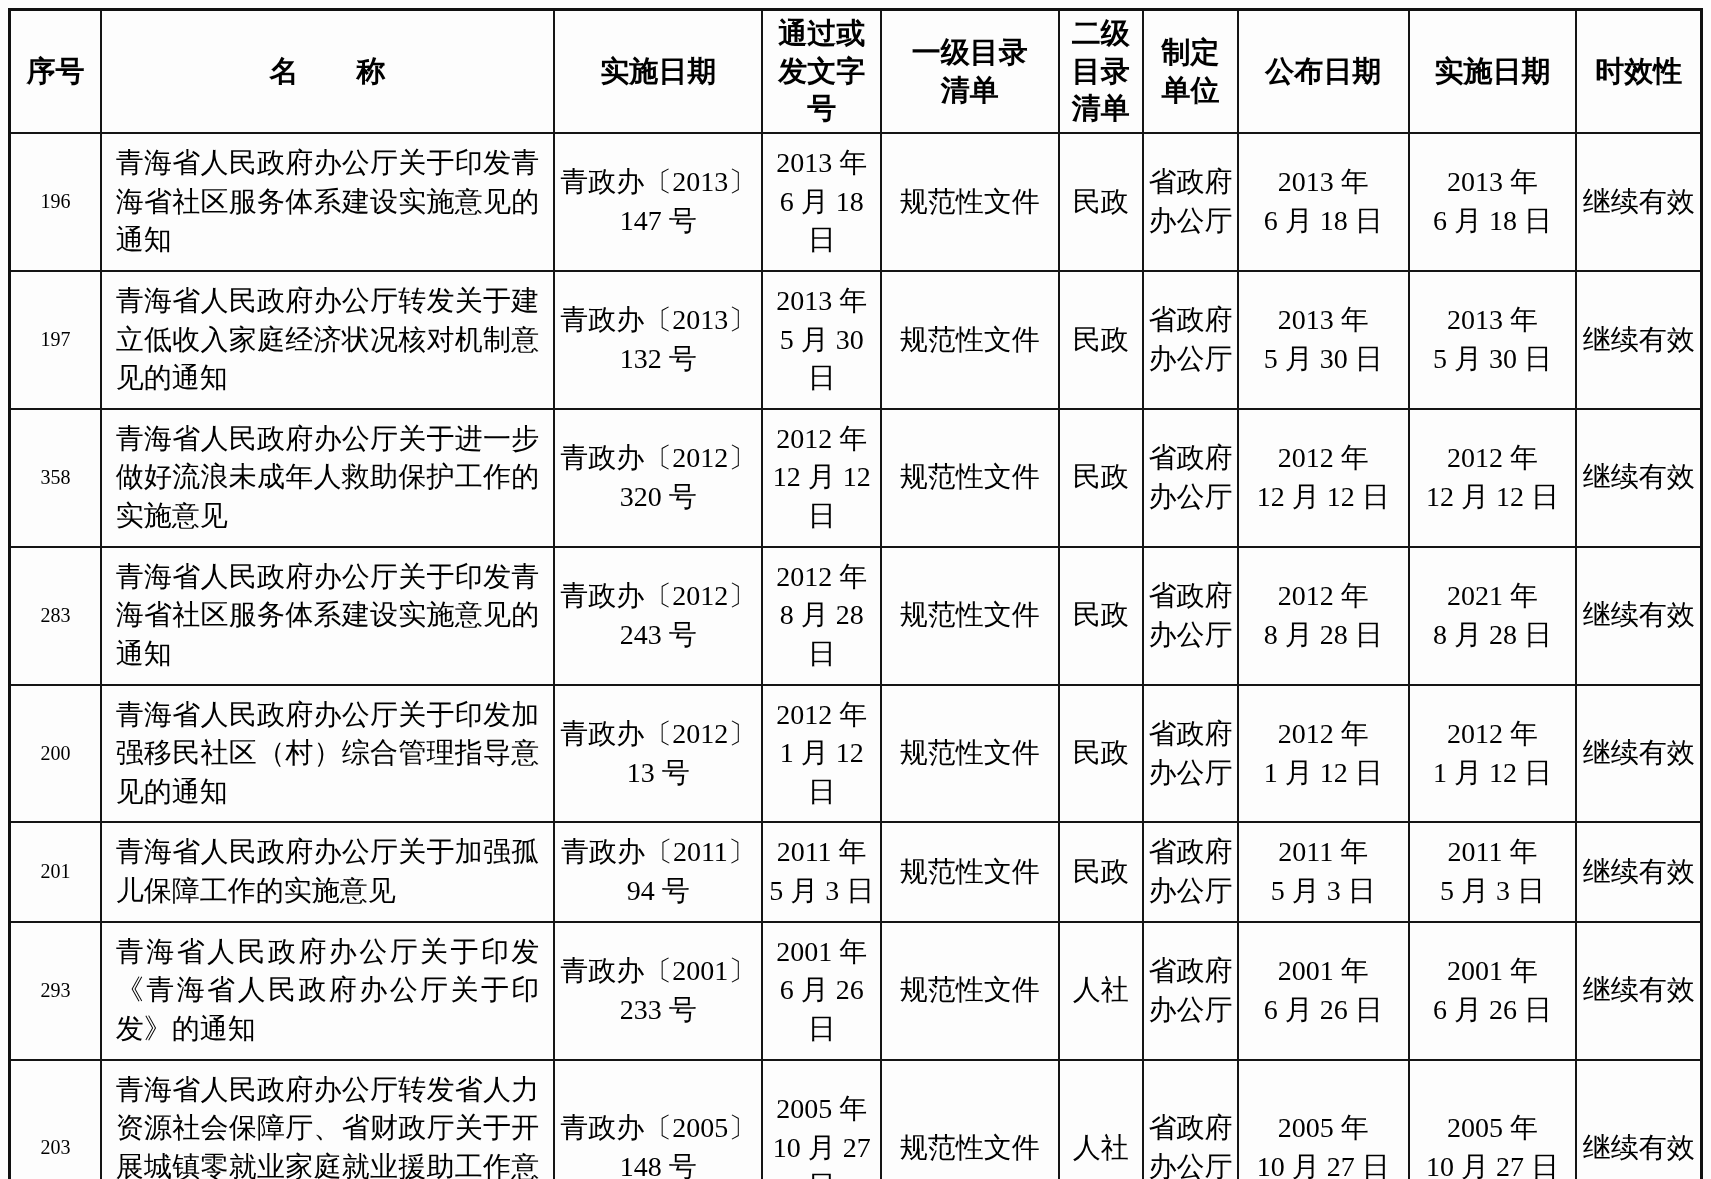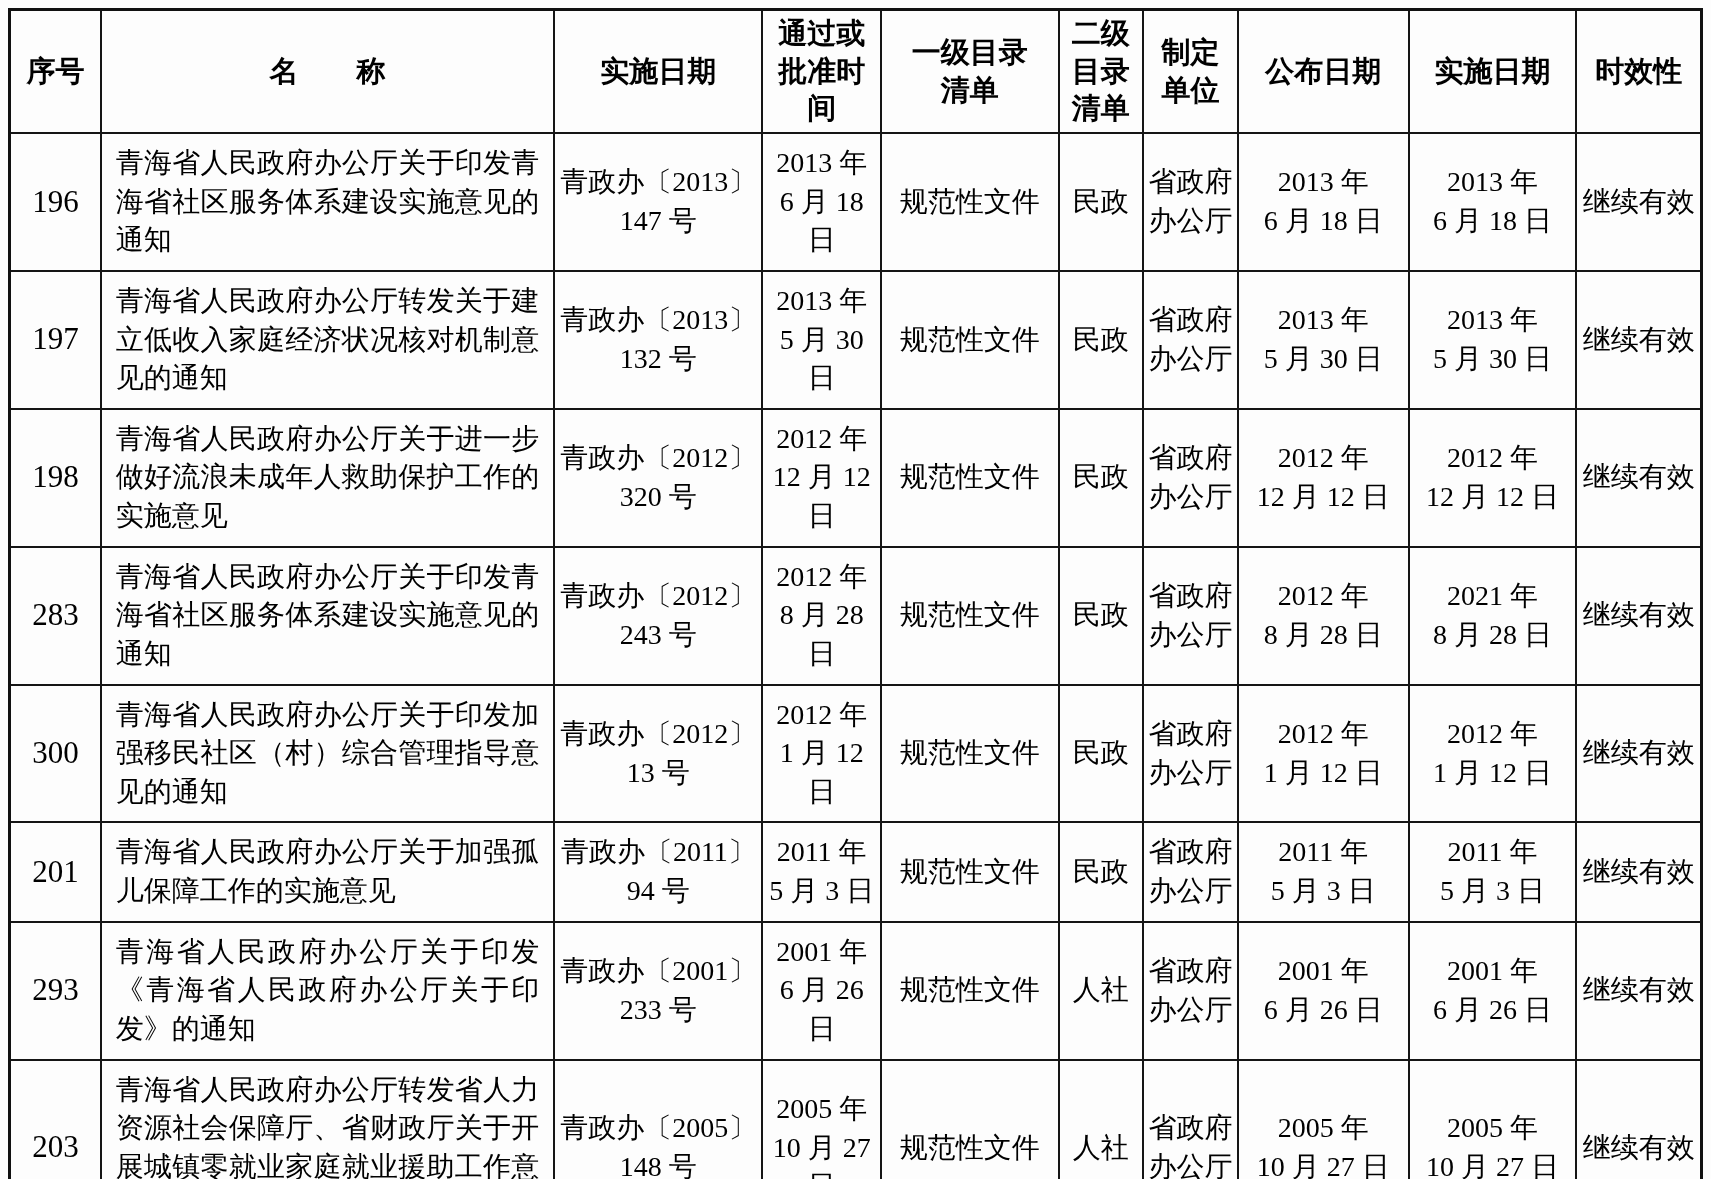--- a/index.html
+++ b/index.html
@@ -42,21 +42,21 @@
   .reg-table td {
     font-size: 28px;
     line-height: 1.38;
   }
   .reg-table td.cell-name {
     text-align: justify;
     text-align-last: left;
     padding: 10px 14px;
   }
   .reg-table td.cell-no {
-    font-size: 31px;
+    font-size: 20px;
     margin-top: 42px;
   }
   
   col.col-no            { width: 5.4%;  }
   col.col-name          { width: 26.8%; }
   col.col-doc_no        { width: 12.3%; }
   col.col-approval_time { width: 7.0%;  }
   col.col-level1        { width: 10.5%; }
   col.col-level2        { width: 5.0%;  }
   col.col-unit          { width: 5.6%;  }
@@ -90,21 +90,21 @@
         <col class="col-publish_date">
         <col class="col-impl_date">
         <col class="col-validity">
       </colgroup>
     <thead>
       <tr class="header-row">
           <th>序号</th>
           <th>名　　称</th>
           <th>实施日期</th>
           <th>通过或
-批准时间</th>
+发文字号</th>
           <th>一级目录
 清单</th>
           <th>二级
 目录
 清单</th>
           <th>制定
 单位</th>
           <th>公布日期</th>
           <th>实施日期</th>
           <th>时效性</th>
@@ -139,21 +139,21 @@
           <td class="cell-level2">民政</td>
           <td class="cell-unit">省政府
 办公厅</td>
           <td class="cell-publish_date">2013 年
 5 月 30 日</td>
           <td class="cell-impl_date">2013 年
 5 月 30 日</td>
           <td class="cell-validity">继续有效</td>
         </tr>
         <tr class="row-2">
-          <td class="cell-no">198</td>
+          <td class="cell-no">358</td>
           <td class="cell-name">青海省人民政府办公厅关于进一步做好流浪未成年人救助保护工作的实施意见</td>
           <td class="cell-doc_no">青政办〔2012〕
 320 号</td>
           <td class="cell-approval_time">2012 年
 12 月 12 日</td>
           <td class="cell-level1">规范性文件</td>
           <td class="cell-level2">民政</td>
           <td class="cell-unit">省政府
 办公厅</td>
           <td class="cell-publish_date">2012 年
@@ -173,21 +173,21 @@
           <td class="cell-level2">民政</td>
           <td class="cell-unit">省政府
 办公厅</td>
           <td class="cell-publish_date">2012 年
 8 月 28 日</td>
           <td class="cell-impl_date">2021 年
 8 月 28 日</td>
           <td class="cell-validity">继续有效</td>
         </tr>
         <tr class="row-4">
-          <td class="cell-no">300</td>
+          <td class="cell-no">200</td>
           <td class="cell-name">青海省人民政府办公厅关于印发加强移民社区（村）综合管理指导意见的通知</td>
           <td class="cell-doc_no">青政办〔2012〕
 13 号</td>
           <td class="cell-approval_time">2012 年
 1 月 12 日</td>
           <td class="cell-level1">规范性文件</td>
           <td class="cell-level2">民政</td>
           <td class="cell-unit">省政府
 办公厅</td>
           <td class="cell-publish_date">2012 年

